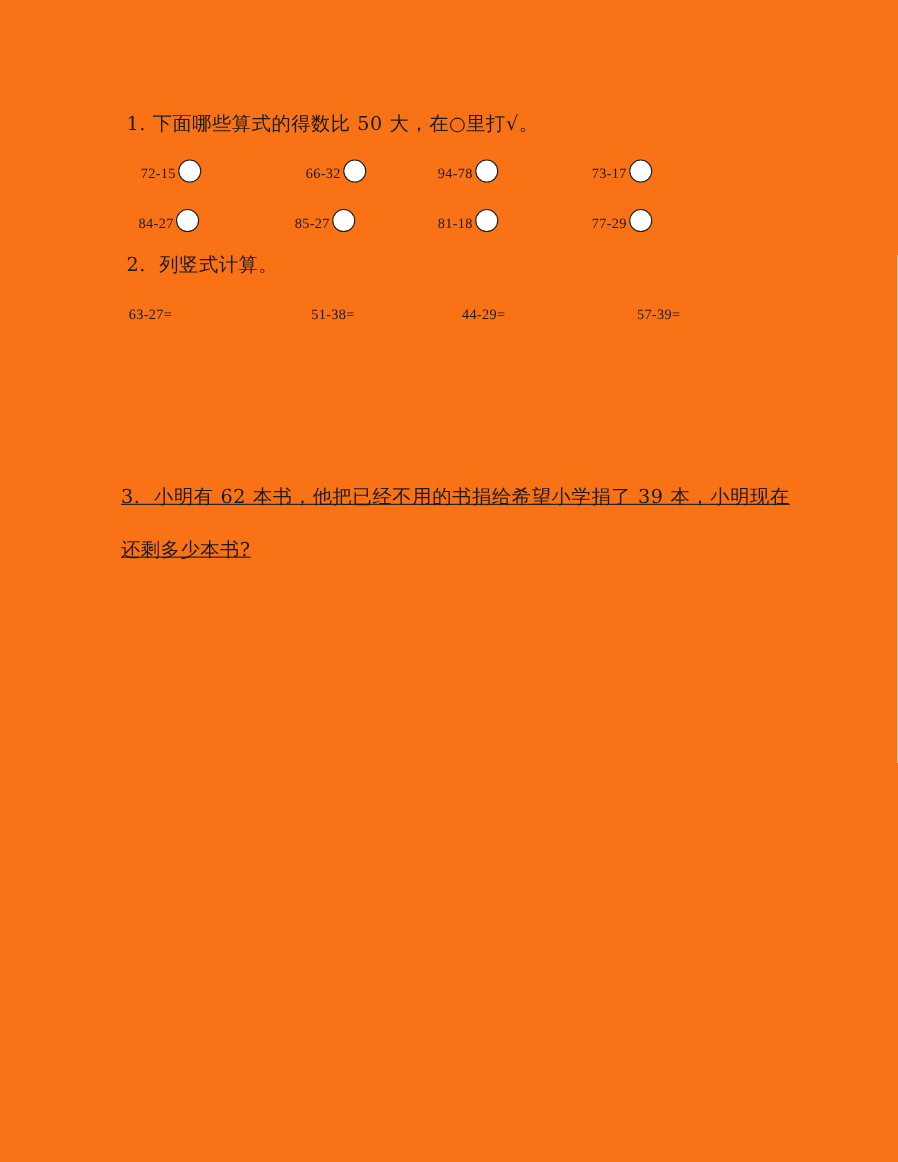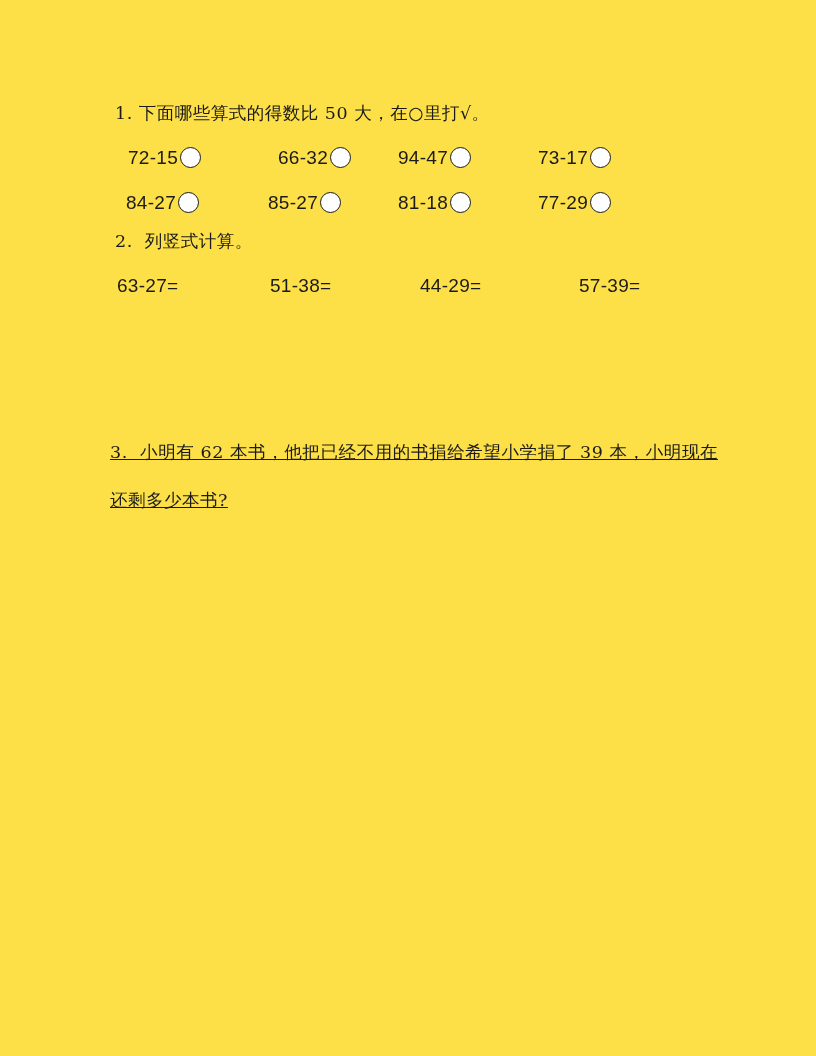--- a/index.html
+++ b/index.html
@@ -4,44 +4,44 @@
 <style>
   html, body {
     margin: 0;
     padding: 0;
     background: #ffffff;
   }
   .page {
     position: relative;
     width: 816px;
     height: 1056px;
-    background: #fde047;
+    background: #f97316;
     color: #1a1a1a;
     font-family: "DejaVu Sans", "Liberation Sans", sans-serif;
     overflow: hidden;
   }
   .abs { position: absolute; white-space: pre-wrap; }
   .cjk-line {
     font-family: "DejaVu Serif", "Liberation Serif", serif;
     font-size: 17.5px;
     line-height: 24px;
     letter-spacing: 0.5px;
   }
   .row {
     position: absolute;
     left: 0;
     width: 100%;
     height: 30px;
   }
   .expr, .eq {
     position: absolute;
     top: 0;
-    font-size: 19px;
+    font-size: 13px;
     line-height: 26px;
-    font-family: Liberation Sans, sans-serif;
+    font-family: Liberation Serif, serif;
     letter-spacing: 0.3px;
     white-space: nowrap;
   }
   .circle {
     display: inline-block;
     width: 19px;
     height: 19px;
     border: 1.6px solid #1a1a1a;
     border-radius: 50%;
     margin-left: 2px;
@@ -59,35 +59,35 @@
 </head>
 <body>
 
 <div class="page">
 
   <div class="abs cjk-line" style="left:115px; top:101px;">1. 下面哪些算式的得数比 50 大，在○里打√。</div>
 
   <div class="row" style="top:145px;">
     <span class="expr" style="left:128px;"><span>72-15</span><span class="circle"></span></span>
     <span class="expr" style="left:278px;"><span>66-32</span><span class="circle"></span></span>
-    <span class="expr" style="left:398px;"><span>94-47</span><span class="circle"></span></span>
+    <span class="expr" style="left:398px;"><span>94-78</span><span class="circle"></span></span>
     <span class="expr" style="left:538px;"><span>73-17</span><span class="circle"></span></span>
   </div>
 
   <div class="row" style="top:190px;">
     <span class="expr" style="left:126px;"><span>84-27</span><span class="circle"></span></span>
     <span class="expr" style="left:268px;"><span>85-27</span><span class="circle"></span></span>
     <span class="expr" style="left:398px;"><span>81-18</span><span class="circle"></span></span>
     <span class="expr" style="left:538px;"><span>77-29</span><span class="circle"></span></span>
   </div>
 
   <div class="abs cjk-line" style="left:115px; top:229px;">2.  列竖式计算。</div>
 
   <div class="row" style="top:273px;">
     <span class="eq" style="left:117px;">63-27=</span>
-    <span class="eq" style="left:270px;">51-38=</span>
+    <span class="eq" style="left:283px;">51-38=</span>
     <span class="eq" style="left:420px;">44-29=</span>
     <span class="eq" style="left:579px;">57-39=</span>
   </div>
 
   <div class="abs cjk-line q3-text" style="left:110px; top:428px;text-decoration:underline;">3.  小明有 62 本书，他把已经不用的书捐给希望小学捐了 39 本，小明现在还剩多少本书?</div>
 
 </div>
 
 </body></html>

